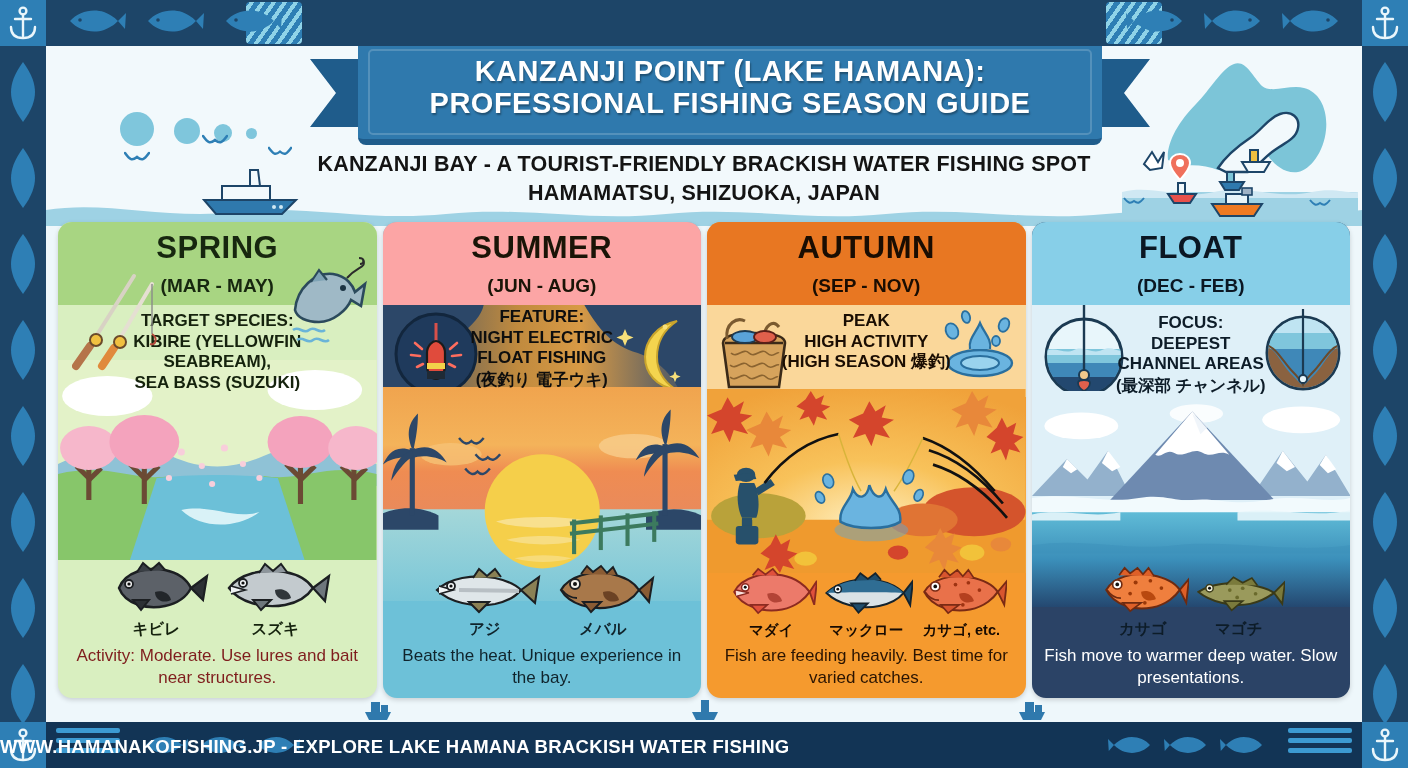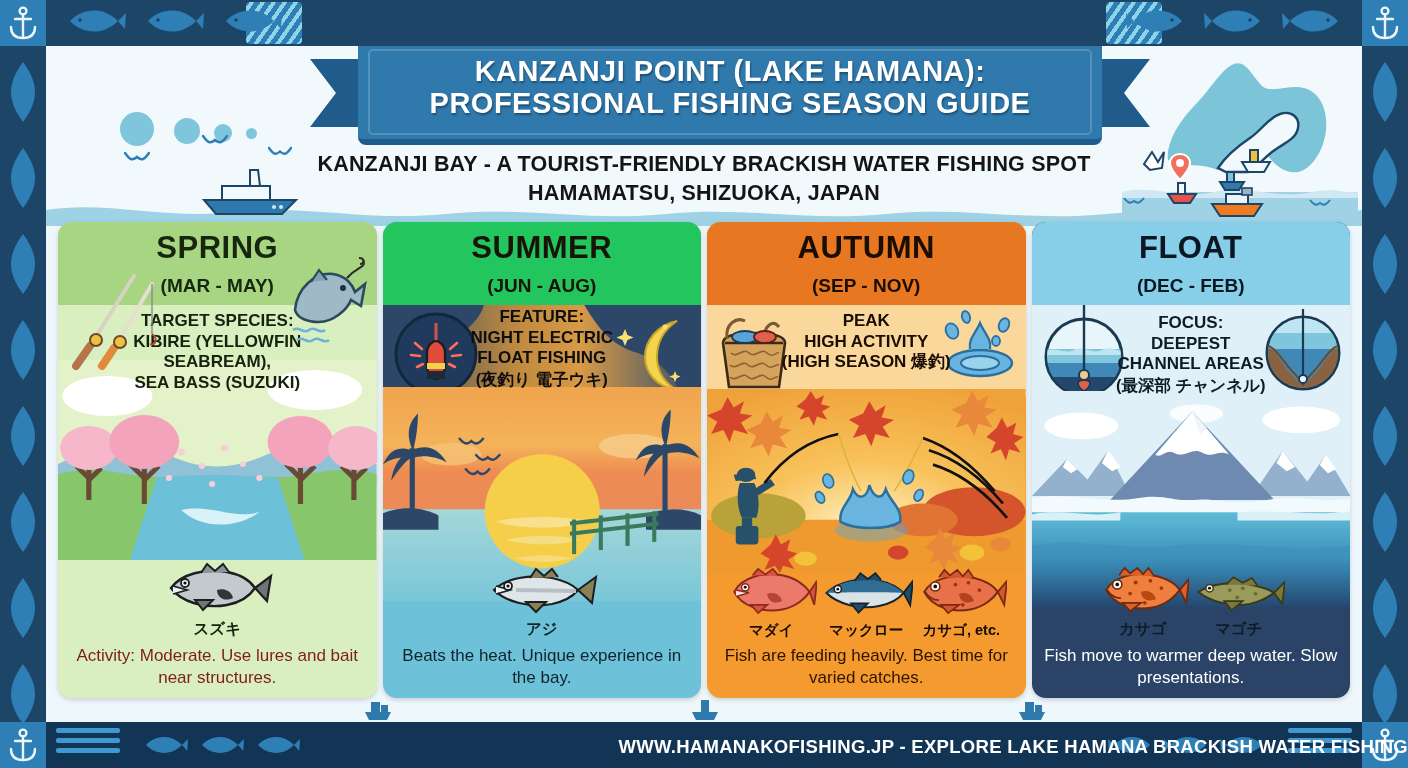--- a/index.html
+++ b/index.html
@@ -89,42 +89,42 @@
   .s-note { position: relative; z-index: 4; text-align: center; font-size: 17px;
             line-height: 1.26; padding: 5px 10px 10px; }
 
   
   .spring { background: #d9efc0; }
   .spring .s-head { background: #a8d582; color: #17270f; }
   .spring .s-feature, .spring .fishname { color: #15220d; }
   .spring .s-note { color: #7f1d1d; }
   
   .summer { background: #6dc1d8; }
-  .summer .s-head { background: #22c55e; color: #1a1407; }
+  .summer .s-head { background: #fca5a5; color: #1a1407; }
   .summer .s-feature { color: #111; }
   .summer .fishname { color: #10242c; }
   .summer .s-note { color: #10242c; }
   
   .autumn { background: #f59a2e; }
   .autumn .s-head { background: #e87722; color: #1a0d02; }
   .autumn .s-feature { color: #1a0d02; }
   .autumn .fishname { color: #160a01; }
   .autumn .s-note { color: #2a1402; }
   
   .winter { background: #2b4366; }
   .winter .s-head { background: #87cfe8; color: #0b1723; }
   .winter .s-feature { color: #0d1c28; }
   .winter .fishname { color: #0d1c28; }
   .winter .s-note { color: #ffffff; }
 
   
   .boat-row { position: absolute; left: 8px; top: 648px; width: 1300px; height: 30px; }
 
   
-  .footer-txt { position: absolute; left: 0; bottom: 10px; width: 1408px; text-align: right;
+  .footer-txt { position: absolute; left: 0; bottom: 10px; width: 1408px; text-align: left;
                 color: #fff; font-weight: bold; font-size: 18.5px; letter-spacing: .3px; }
   .foot-fish { position: absolute; bottom: 12px; display: flex; gap: 14px; }
 </style>
 </head>
 <body>
 
 <div id="poster">
 
   <div class="frame-left">
     <div class="side-fish">
@@ -446,20 +446,32 @@
               <circle cx="180" cy="104" r="3"></circle>
                 <circle cx="150" cy="124" r="3"></circle>
                 <circle cx="196" cy="118" r="3"></circle>
               <circle cx="108" cy="118" r="3"></circle>
             </g>
           </svg>
         </div>
 
         <div class="s-fish-row">
           <div class="fishcell">
+            <svg width="106" height="54" viewBox="0 0 106 54">
+              <path d="M16 28 C22 12 44 6 62 10 C76 13 84 20 88 28 C84 36 76 43 62 46 C44 50 22 44 16 28 Z" fill="#5c6168" stroke="#1c1f22" stroke-width="2.4"></path>
+              <path d="M88 28 L104 16 L100 40 Z" fill="#2c3034" stroke="#1c1f22" stroke-width="2.2"></path>
+              <path d="M34 12 L40 3 L48 10 L56 3 L62 10" fill="#3a3f45" stroke="#1c1f22" stroke-width="2"></path>
+              <path d="M52 32 C58 30 66 32 68 40 C60 44 52 40 52 32 Z" fill="#22262a"></path>
+              <path d="M30 40 L38 50 L46 40 Z" fill="#2c3034" stroke="#1c1f22" stroke-width="2"></path>
+              <circle cx="26" cy="24" r="4" fill="#e8e8e8" stroke="#1c1f22" stroke-width="1.8"></circle>
+              <circle cx="26" cy="24" r="1.6" fill="#111"></circle>
+            </svg>
+            <div class="fishname">キビレ</div>
+          </div>
+          <div class="fishcell">
             <svg width="112" height="54" viewBox="0 0 112 54">
               <path d="M10 28 C20 14 44 8 66 12 C82 15 90 22 94 28 C90 34 82 42 66 45 C44 49 20 42 10 28 Z" fill="#c3cace" stroke="#1c1f22" stroke-width="2.4"></path>
               <path d="M94 28 L110 16 L106 41 Z" fill="#6e767c" stroke="#1c1f22" stroke-width="2.2"></path>
               <path d="M40 13 L46 4 L54 11 L62 4 L68 12" fill="#8d959b" stroke="#1c1f22" stroke-width="2"></path>
               <path d="M56 30 C62 28 70 30 72 38 C64 42 56 38 56 30 Z" fill="#30363a"></path>
               <path d="M34 40 L42 50 L52 40 Z" fill="#6e767c" stroke="#1c1f22" stroke-width="2"></path>
               <path d="M12 26 L26 30 L12 34" fill="#eef2f4" stroke="#1c1f22" stroke-width="1.8"></path>
               <circle cx="24" cy="23" r="4" fill="#f2f5f6" stroke="#1c1f22" stroke-width="1.8"></circle>
               <circle cx="24" cy="23" r="1.6" fill="#111"></circle>
             </svg>
@@ -577,20 +589,33 @@
               <path d="M8 26 C20 14 44 10 66 14 C80 17 88 22 92 26 C88 31 80 37 66 40 C44 44 20 38 8 26 Z" fill="#dfe6e9" stroke="#1c1f22" stroke-width="2.2"></path>
               <path d="M92 26 L110 13 L106 39 Z" fill="#8a8155" stroke="#1c1f22" stroke-width="2"></path>
               <path d="M44 14 L50 5 L58 12 L66 5 L72 13" fill="#8a8155" stroke="#1c1f22" stroke-width="2"></path>
               <path d="M40 38 L50 48 L60 38 Z" fill="#8a8155" stroke="#1c1f22" stroke-width="2"></path>
               <path d="M30 24 L90 25 L90 29 L30 28 Z" fill="#b8bfc4"></path>
               <path d="M10 22 L24 26 L10 30" fill="#f1f5f6" stroke="#1c1f22" stroke-width="1.8"></path>
               <circle cx="22" cy="22" r="4" fill="#f4f7f8" stroke="#1c1f22" stroke-width="1.8"></circle>
               <circle cx="22" cy="22" r="1.6" fill="#111"></circle>
             </svg>
             <div class="fishname">アジ</div>
+          </div>
+          <div class="fishcell">
+            <svg width="104" height="50" viewBox="0 0 104 50">
+              <path d="M10 26 C18 12 40 6 60 10 C76 13 84 20 88 26 C84 32 76 40 60 43 C40 47 18 40 10 26 Z" fill="#a8784a" stroke="#1c1f22" stroke-width="2.2"></path>
+              <path d="M88 26 L102 14 L98 38 Z" fill="#8a5c34" stroke="#1c1f22" stroke-width="2"></path>
+              <path d="M30 10 L36 2 L42 8 L50 2 L56 9 L62 3 L66 11" fill="#8a5c34" stroke="#1c1f22" stroke-width="1.8"></path>
+              <path d="M52 28 C58 26 66 28 68 36 C60 40 52 36 52 28 Z" fill="#6b4224"></path>
+              <path d="M32 38 L40 48 L50 38 Z" fill="#8a5c34" stroke="#1c1f22" stroke-width="2"></path>
+              <circle cx="24" cy="20" r="5" fill="#f2f0ea" stroke="#1c1f22" stroke-width="1.8"></circle>
+              <circle cx="24" cy="20" r="2" fill="#111"></circle>
+              <path d="M11 26 C15 31 20 34 26 34" stroke="#1c1f22" stroke-width="1.8" fill="none"></path>
+            </svg>
+            <div class="fishname">メバル</div>
           </div>
         </div>
 
         <div class="s-note">Beats the heat. Unique experience in the bay.</div>
       </div>
 
       <div class="season autumn">
         <div class="s-head">
           <div class="s-name">AUTUMN</div>
           <div class="s-months">(SEP - NOV)</div>

